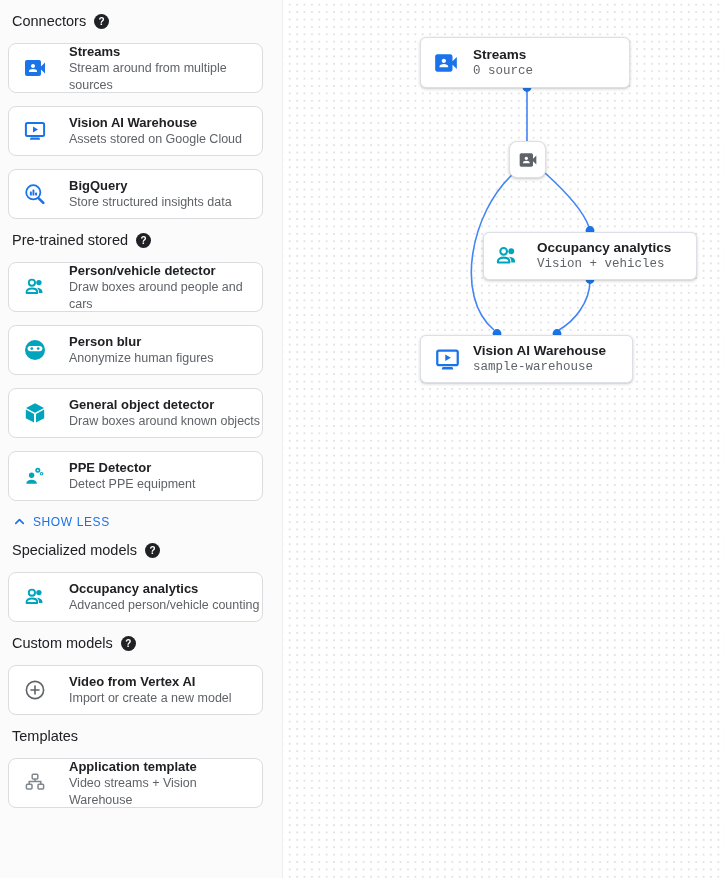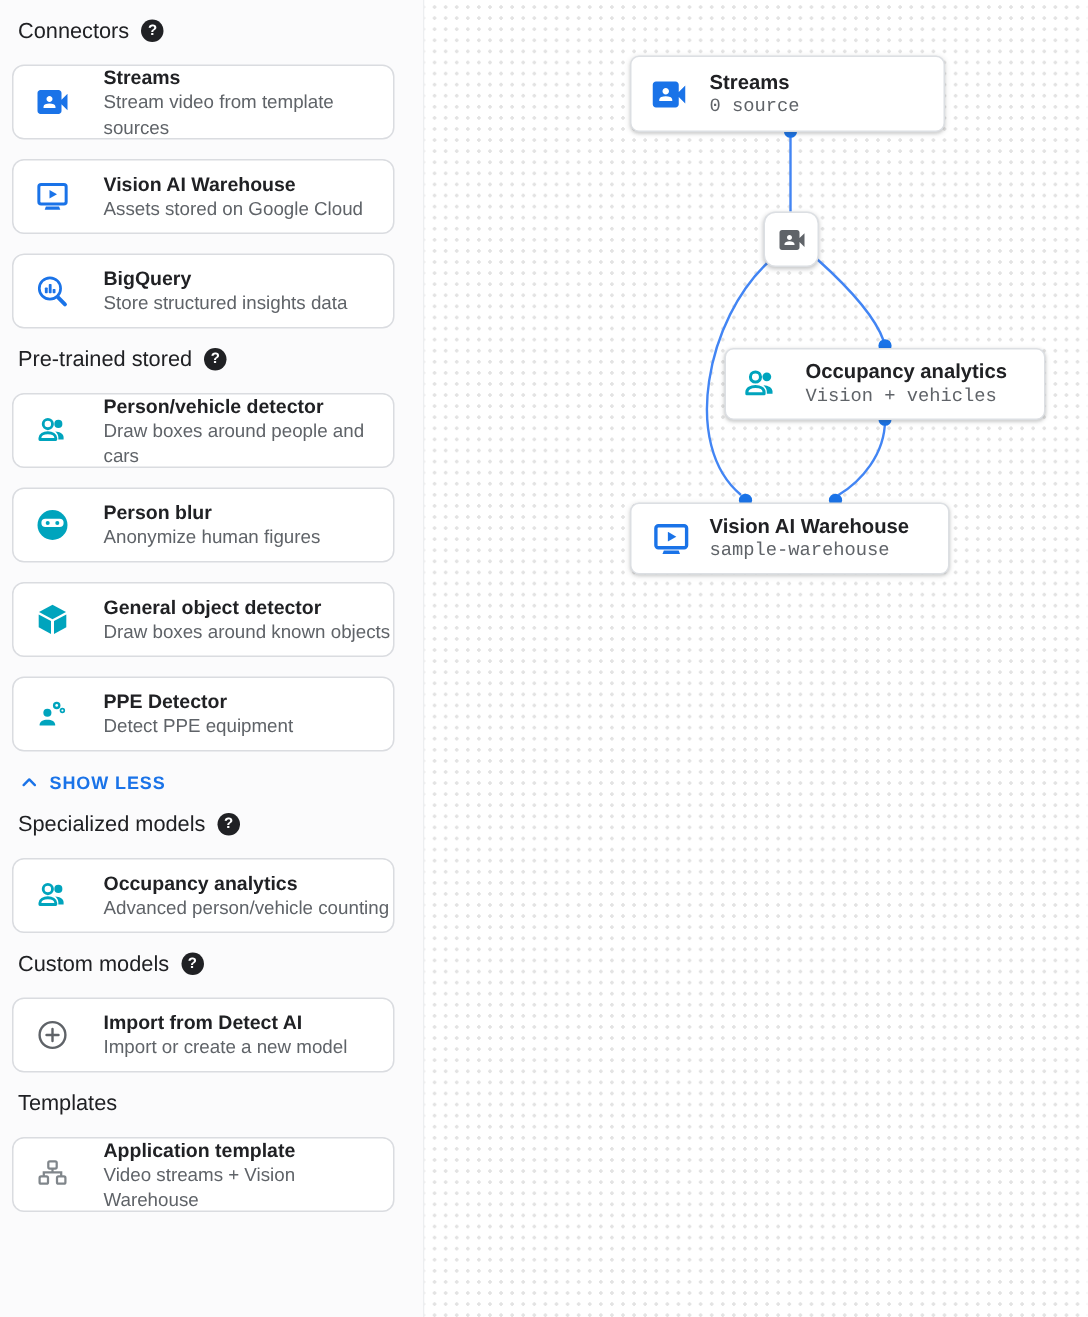--- a/index.html
+++ b/index.html
@@ -3,35 +3,35 @@
 <meta charset="utf-8">
 <style>
   * { margin:0; padding:0; box-sizing:border-box; }
   html,body { width:725px; height:878px; overflow:hidden; background:#fff;
     font-family:"Liberation Sans","DejaVu Sans",sans-serif; }
   .app { display:flex; width:725px; height:878px; }
 
   
   .sidebar { width:283px; height:878px; background:#fbfbfc; border-right:1px solid #eceef0;
     padding:13px 0 0 8px; overflow:hidden; flex:none; }
-  .section-header { display:flex; align-items:flex-start; gap:8px; margin:12px 0 13px 4px;
+  .section-header { display:flex; align-items:center; gap:8px; margin:12px 0 13px 4px;
     font-size:14.5px; color:#202124; line-height:17px; }
   .section-header.first { margin-top:0; }
   .help { display:inline-flex; align-items:center; justify-content:center;
     width:15px; height:15px; border-radius:50%; background:#202124; color:#fff;
     font-size:10px; font-weight:bold; line-height:1; cursor:pointer; }
   .card { width:255px; height:50px; background:#fff; border:1px solid #dadce0;
     border-radius:8px; display:flex; align-items:center; margin-bottom:13px;
     padding-left:14px; cursor:pointer; }
   .card-icon { width:24px; height:24px; flex:none; margin-right:22px;
     display:inline-flex; align-items:center; justify-content:center; }
   .card-title { font-size:13px; font-weight:bold; color:#202124; line-height:17px; }
   .card-desc { font-size:12.5px; color:#5f6368; line-height:17px; }
   .show-less { display:flex; align-items:center; gap:6px; color:#1a73e8;
-    font-size:12px; font-weight:bold; letter-spacing:.6px; margin:9px 0 13px 4px;
+    font-size:12px; font-weight:normal; letter-spacing:.6px; margin:9px 0 13px 4px;
     cursor:pointer; line-height:14px; }
 
   
   .canvas { position:relative; width:442px; height:878px; background-color:#fff;
     background-image:radial-gradient(circle,#e3e3e3 1.05px,transparent 1.2px);
     background-size:7.4px 7.4px; background-position:3px 1px; }
   .edges { position:absolute; left:0; top:0; width:442px; height:878px; pointer-events:none; }
   .node { position:absolute; background:#fff; border:1px solid #dcdfe3; border-radius:6px;
     box-shadow:0 1px 2px rgba(60,64,67,.18), 0 1px 3px 1px rgba(60,64,67,.08);
     display:flex; align-items:center; cursor:pointer; }
@@ -60,21 +60,21 @@
     </div>
 
     <div class="card">
       <span class="card-icon">
         <svg width="24" height="24" viewBox="0 0 24 24">
             <path fill="#1a73e8" d="M18 10.48V6c0-1.1-.9-2-2-2H4c-1.1 0-2 .9-2 2v12c0 1.1.9 2 2 2h12c1.1 0 2-.9 2-2v-4.48l4 3.98v-11l-4 3.98zM10 8c1.1 0 2 .9 2 2s-.9 2-2 2-2-.9-2-2 .9-2 2-2zm4 8H6v-.57c0-.81.48-1.53 1.22-1.85.85-.37 1.79-.58 2.78-.58.99 0 1.93.21 2.78.58.74.32 1.22 1.04 1.22 1.85V16z"></path>
           </svg>
       </span>
       <div class="card-text">
         <div class="card-title">Streams</div>
-        <div class="card-desc">Stream video from template sources</div>
+        <div class="card-desc">Stream around from multiple sources</div>
       </div>
     </div>
 
     <div class="card">
       <span class="card-icon">
         <svg width="24" height="24" viewBox="0 0 24 24">
             <rect x="2.9" y="4" width="18.2" height="13" rx="1.5" fill="none" stroke="#1a73e8" stroke-width="2"></rect>
             <path fill="#1a73e8" d="M10 7.6v5.8l5-2.9z"></path>
             <path fill="#1a73e8" d="M7.6 18.6h8.8l.8 2.2H6.8z"></path>
           </svg>
@@ -202,21 +202,21 @@
     </div>
 
     <div class="card">
       <span class="card-icon">
         <svg width="24" height="24" viewBox="0 0 24 24">
             <circle cx="12" cy="12" r="8.6" fill="none" stroke="#5f6368" stroke-width="1.6"></circle>
             <path d="M12 8v8M8 12h8" stroke="#5f6368" stroke-width="1.6" stroke-linecap="round"></path>
           </svg>
       </span>
       <div class="card-text">
-        <div class="card-title">Import from Detect AI</div>
+        <div class="card-title">Video from Vertex AI</div>
         <div class="card-desc">Import or create a new model</div>
       </div>
     </div>
 
     <div class="section-header">
       <span>Templates</span>
     </div>
 
     <div class="card">
       <span class="card-icon">

